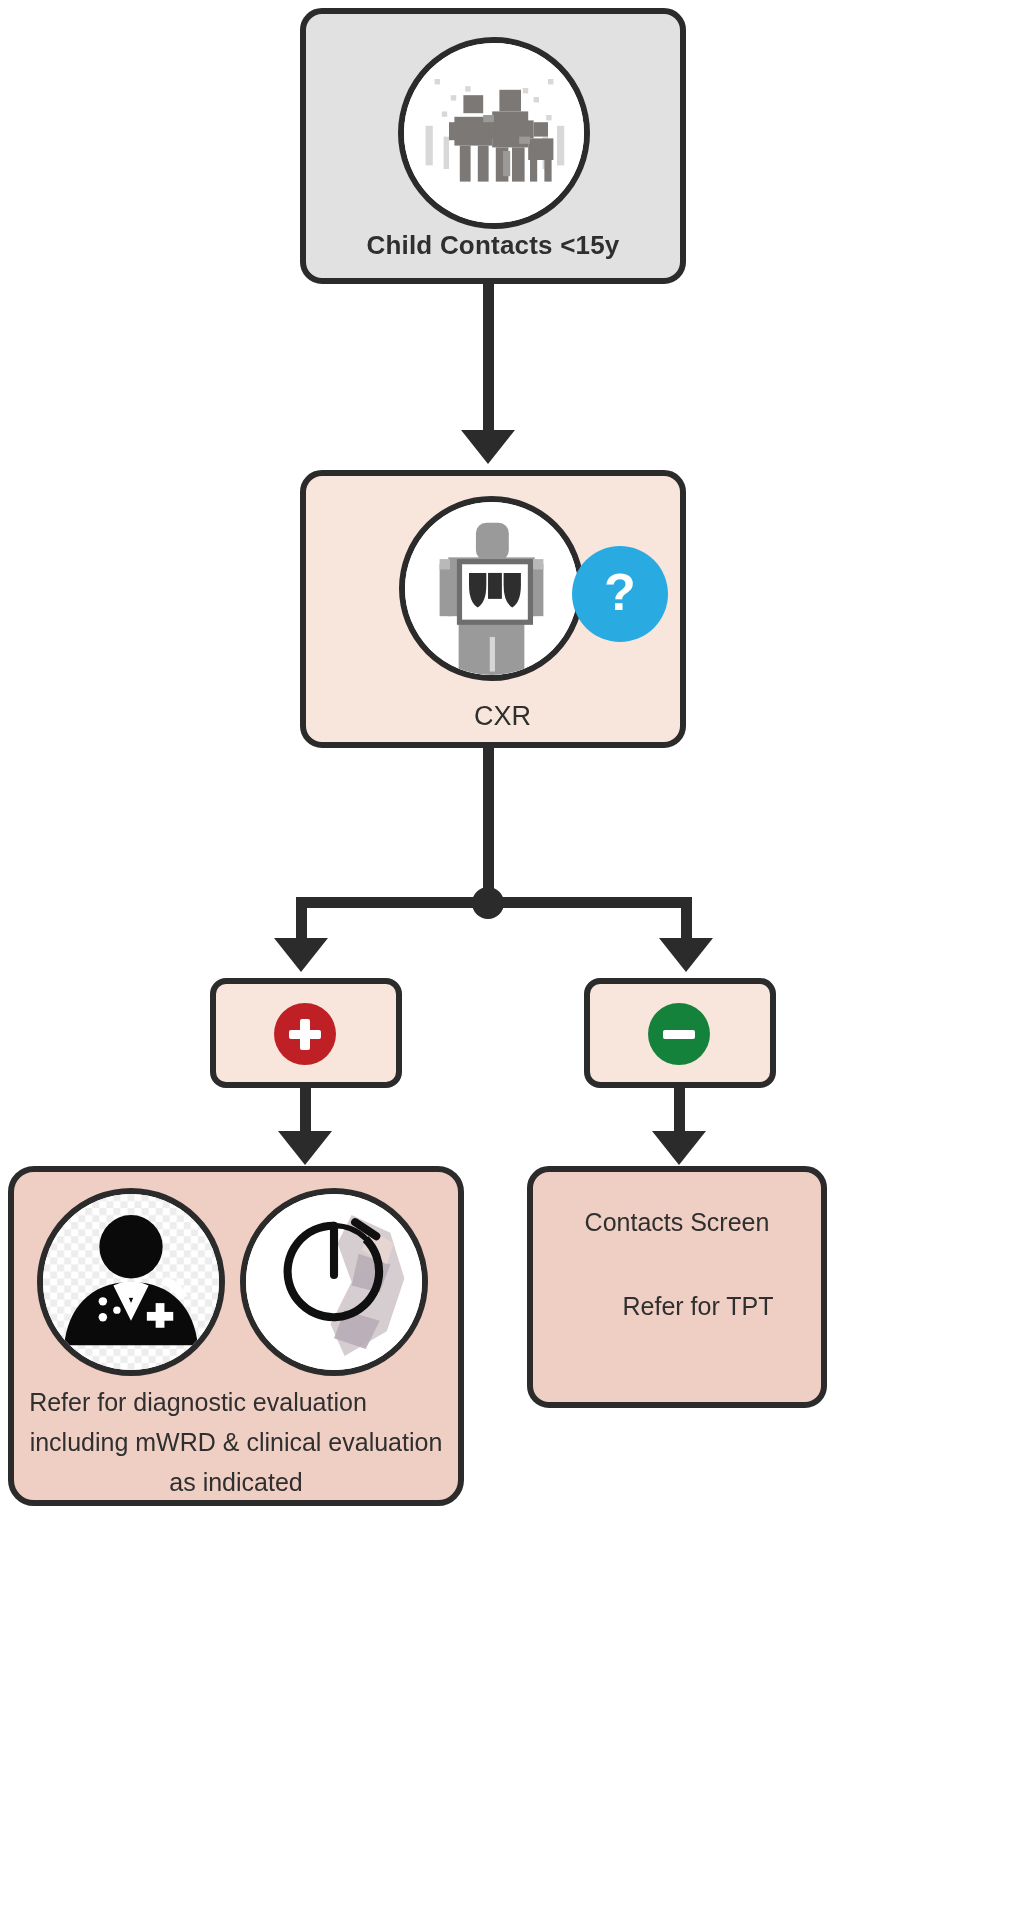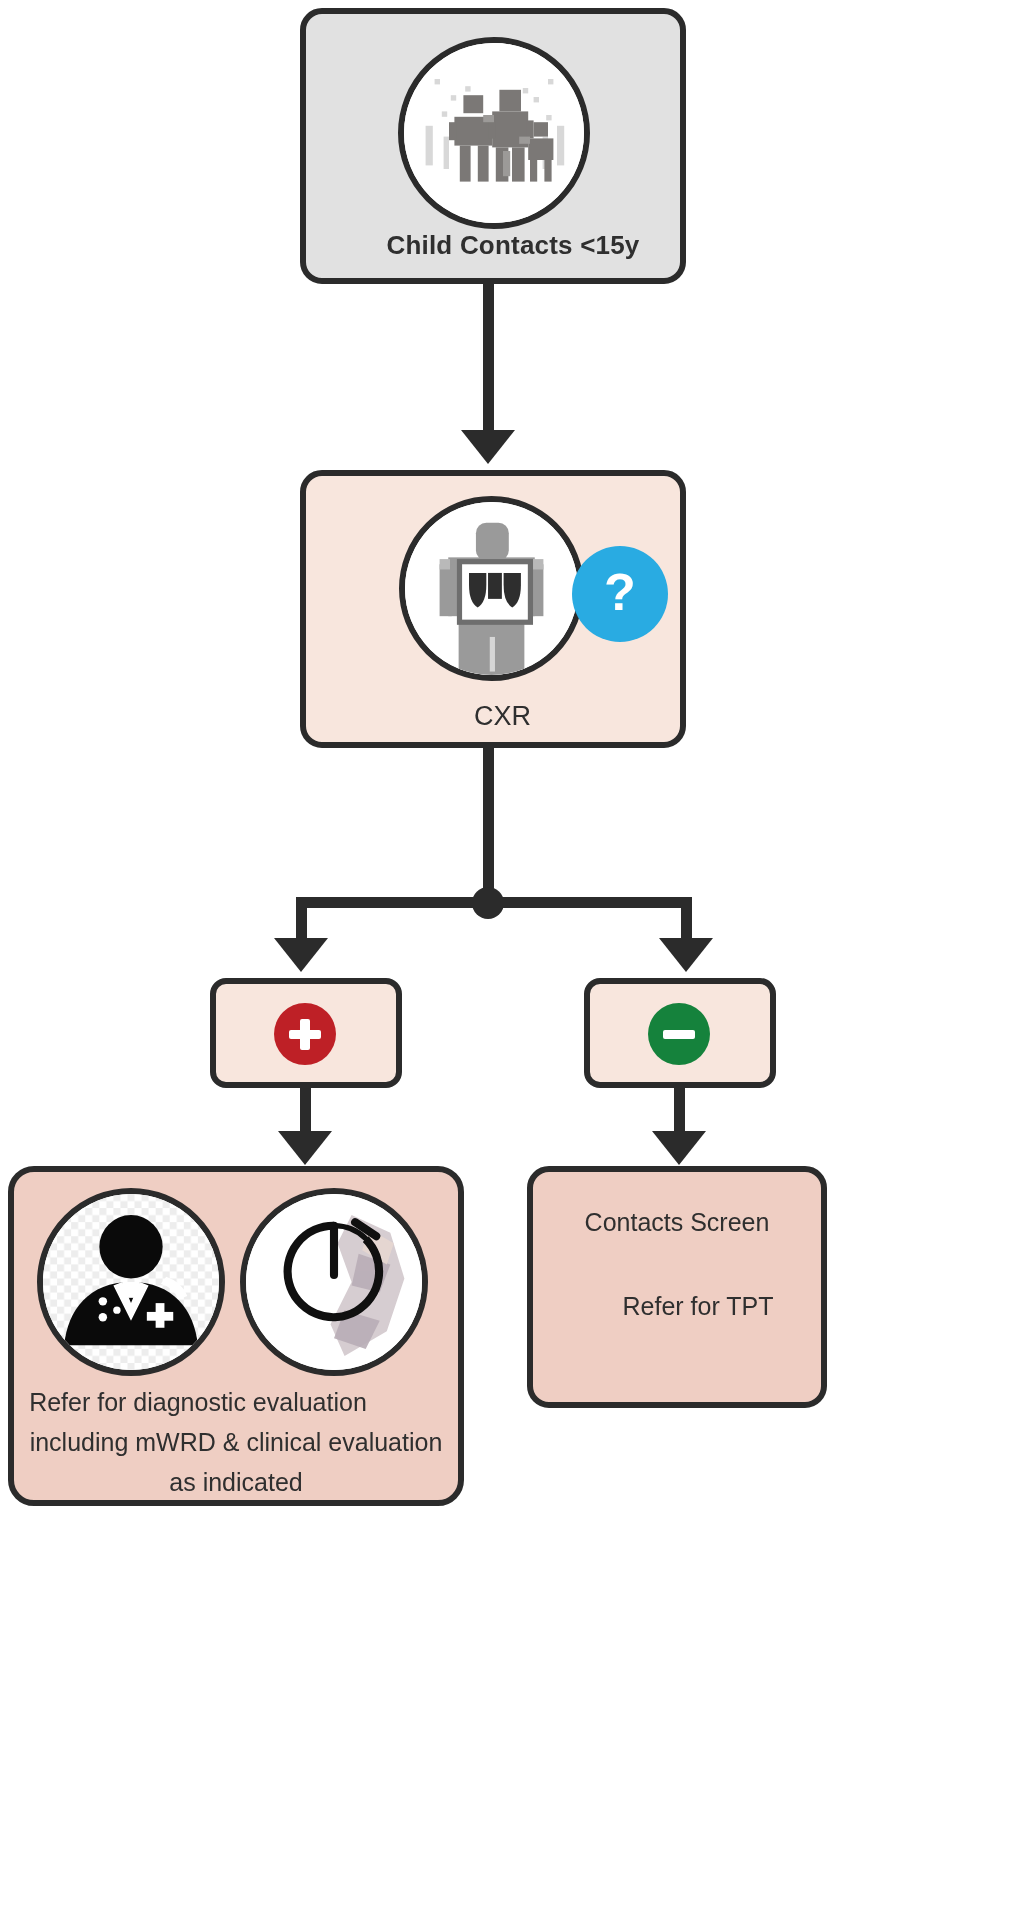--- a/index.html
+++ b/index.html
@@ -11,21 +11,21 @@
   .box.gray{background:#e1e1e1;}
   .box.peach{background:#f8e6dd;}
   .box.peach2{background:#efcec3;}
 
   
   .medallion{position:absolute;border-radius:50%;background:#ffffff;border:6px solid #2b2b2b;box-sizing:border-box;overflow:hidden;}
   .medallion svg{display:block;width:100%;height:100%;}
 
   
   .lbl{position:absolute;text-align:center;color:#2f2f2f;line-height:1.35;}
-  .lbl.bold{font-weight:bold;letter-spacing:.2px;margin-left:20px;}
+  .lbl.bold{font-weight:bold;letter-spacing:.2px;}
 
   
   .badge{position:absolute;border-radius:50%;display:flex;align-items:center;justify-content:center;color:#fff;font-weight:bold;box-sizing:border-box;}
   .badge .bar{position:absolute;background:#fff;border-radius:2px;}
 
   
   .vline{position:absolute;background:#2b2b2b;}
   .hline{position:absolute;background:#2b2b2b;}
   .dot{position:absolute;width:32px;height:32px;border-radius:50%;background:#2b2b2b;}
   .arrow{position:absolute;width:0;height:0;border-left:27px solid transparent;border-right:27px solid transparent;border-top:34px solid #2b2b2b;}

